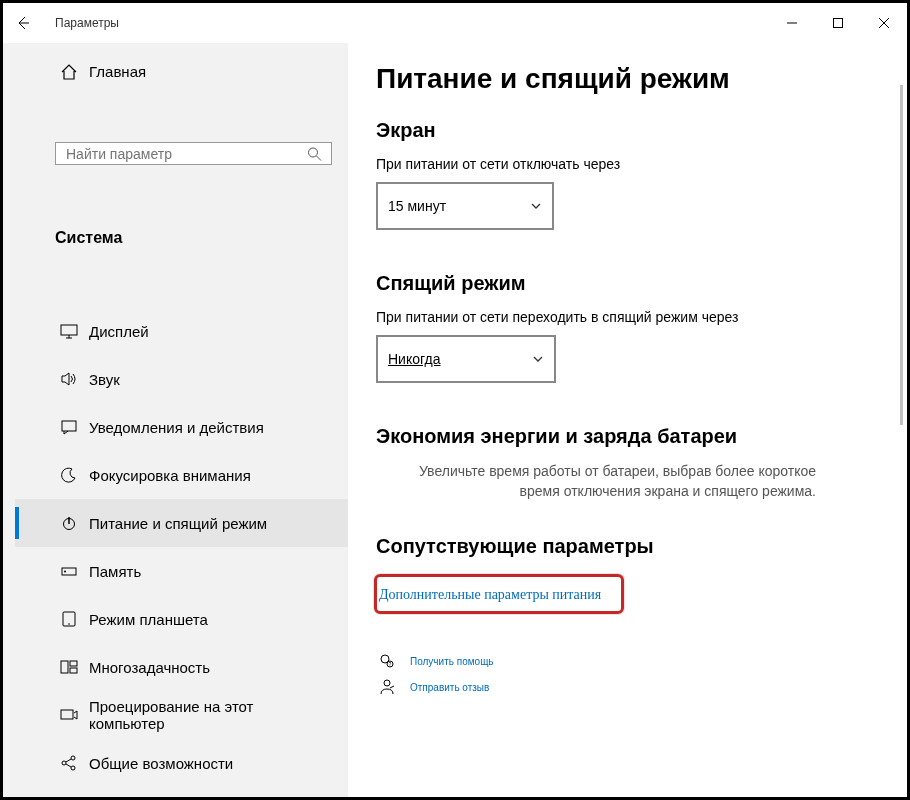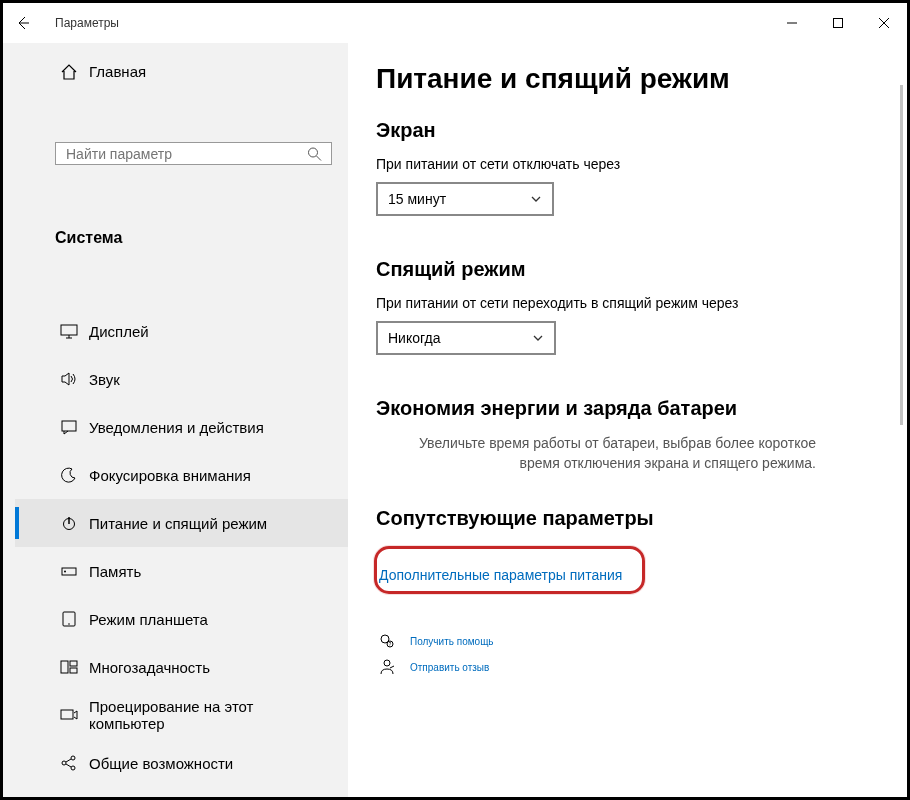--- a/index.html
+++ b/index.html
@@ -24,27 +24,27 @@
   .sidebar .nav { flex: 1; overflow: hidden; }
   .nav-item { display: flex; align-items: center; padding: 0 16px 0 74px; height: 48px; position: relative; cursor: default; }
   .nav-item .icon { left: 44px; }
   .nav-item .label { font-size: 15px; }
   .nav-item.selected::before { content: ""; position: absolute; left: 0; top: 8px; bottom: 8px; width: 4px; background: #0078d7; }
   .nav-item.selected { background: #e5e5e5; }
   .content { flex: 1; padding: 20px 12px 0 28px; overflow: hidden; position: relative; }
   .content h1 { font-size: 28px; font-weight: 600; margin-bottom: 24px; }
   .content h2 { font-size: 20px; font-weight: 600; margin-bottom: 14px; }
   .content .field-label { font-size: 14px; margin-bottom: 10px; }
-  .content .select { width: 178px; height: 34px; border: 2px solid #888; display: flex; align-items: center; padding: 0 10px; font-size: 14px; position: relative; }
-  .content .select.sm { width: 180px; }
+  .content .select { width: 178px; height: 48px; border: 2px solid #888; display: flex; align-items: center; padding: 0 10px; font-size: 14px; position: relative; }
+  .content .select.sm { width: 180px; text-decoration: underline; }
   .content .select .chev { margin-left: auto; color: #333; }
   .content .block { margin-bottom: 42px; }
   .content .desc { color: #555; font-size: 14px; line-height: 1.4; max-width: 440px; text-align: right; }
   .content .link { display: inline-block; color: #006cbe; font-size: 14px; padding: 6px 12px 6px 2px; }
-  .highlight-box { border: 3px solid #c62828; border-radius: 15px; display: inline-block; padding: 12px 8px 2px 0; margin-top: 2px; margin-left: -2px; box-shadow: 0 0 0 1px rgba(198,40,40,.15); }
+  .highlight-box { border: 3px solid #c62828; border-radius: 6px; display: inline-block; padding: 4px 8px 2px 0; margin-top: 2px; margin-left: -2px; box-shadow: 0 0 0 1px rgba(198,40,40,.15); font-family: Liberation Serif, serif; }
   .footer-links { margin-top: 34px; }
   .footer-links .fl { display: flex; align-items: center; gap: 12px; padding: 4px 0; }
   .footer-links .fl .icon { width: 22px; display: flex; align-items: center; justify-content: center; color: #222; }
   .footer-links .fl .txt { color: #006cbe; font-size: 10px; }
   .scrollbar-track { position: absolute; right: 4px; top: 0; bottom: 0; width: 3px; }
   .scrollbar-thumb { position: absolute; right: 0; top: 42px; width: 3px; height: 340px; background: #c2c2c2; }
   svg { display: block; }
 </style>
 </head>
 <body>

